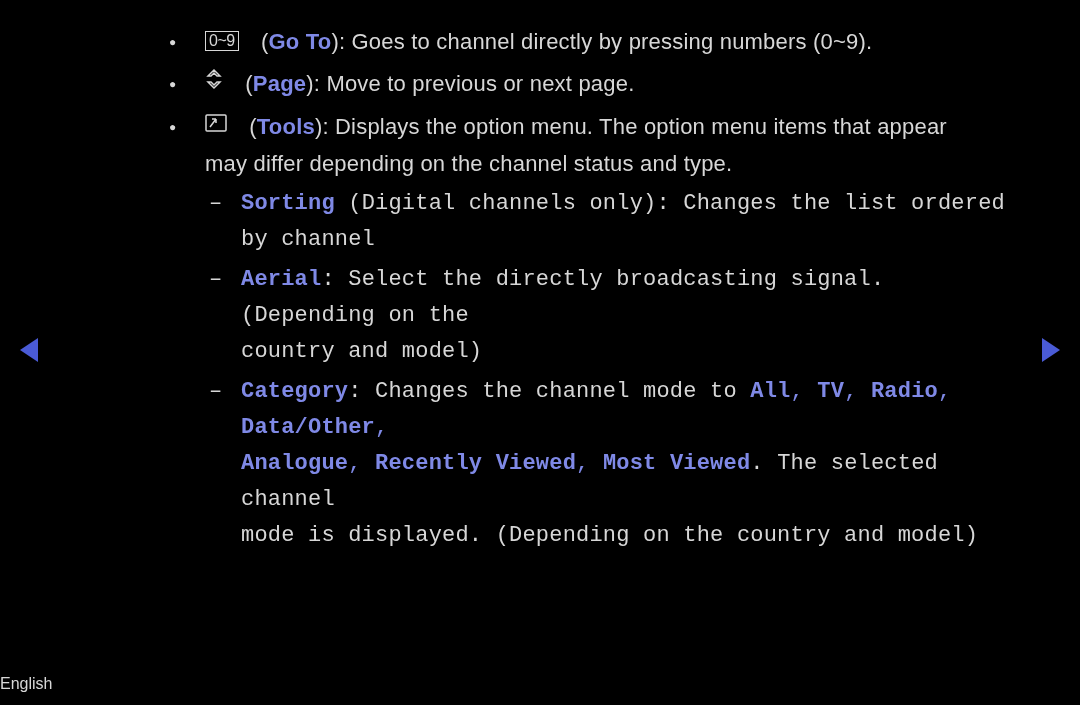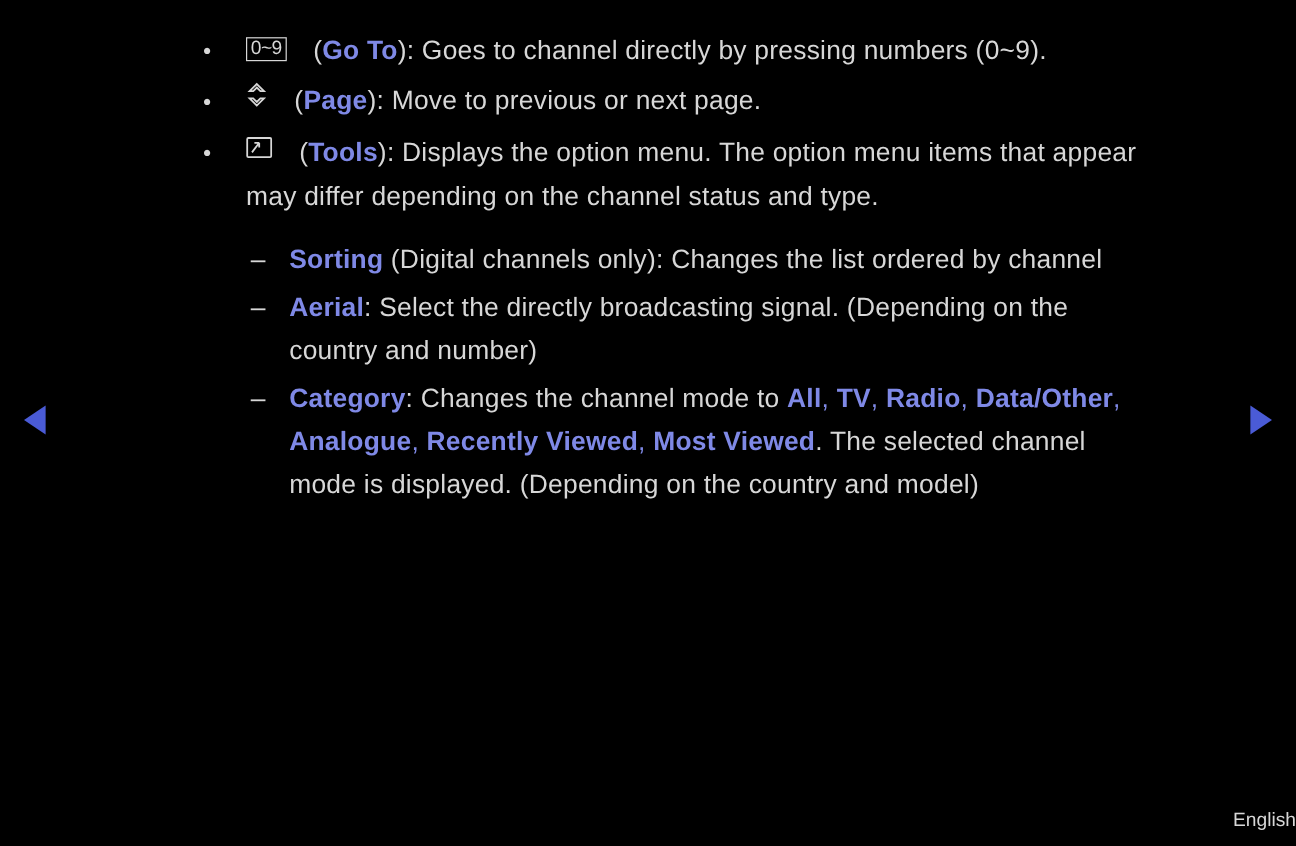--- a/index.html
+++ b/index.html
@@ -2,28 +2,28 @@
 <html><head>
   <meta charset="utf-8">
   <style>
     * { margin: 0; padding: 0; box-sizing: border-box; }
     html, body { width: 1080px; height: 705px; background:#000; color:#d7d7d7; font-family: Arial, Helvetica, sans-serif; overflow:hidden; }
     .page { position:relative; width:100%; height:100%; }
     .content { position:absolute; top:24px; left:165px; width:860px; }
     ul.main { list-style:none; }
     ul.main > li { position:relative; padding-left:40px; margin-bottom:6px; font-size:22px; line-height:36px; letter-spacing:0.2px; }
     ul.main > li::before { content:"●"; position:absolute; left:4px; top:0; font-size:12px; line-height:36px; color:#d7d7d7; }
-    ul.sub { list-style:none; margin-top:16px; }
+    ul.sub { list-style:none; margin-top:4px;font-family:Liberation Mono, monospace; }
     ul.sub > li { position:relative; padding-left:36px; margin-top:4px; font-size:22px; line-height:36px; }
     ul.sub > li::before { content:"–"; position:absolute; left:4px; top:0; font-size:22px; line-height:36px; color:#d7d7d7; }
     .hl { color:#7f89e6; font-weight:bold; }
     .hlp { color:#7f89e6; }
     .picon { display:inline-block; vertical-align:middle; position:relative; top:-2px; margin-right:16px; }
     .numbox { border:1.5px solid #d7d7d7; font-size:16px; line-height:16px; padding:1px 3px; letter-spacing:-0.5px; }
-    .footer { position:absolute; bottom:12px; left:0; width:100%; text-align:right; font-size:16px; color:#d7d7d7; }
+    .footer { position:absolute; bottom:12px; left:0; width:100%; text-align:left; font-size:16px; color:#d7d7d7; }
     .nav-arrow { position:absolute; top:338px; width:0; height:0; cursor:pointer; }
     .nav-left { left:20px; border-top:12px solid transparent; border-bottom:12px solid transparent; border-right:18px solid #4a5bd6; }
     .nav-right { right:20px; border-top:12px solid transparent; border-bottom:12px solid transparent; border-left:18px solid #4a5bd6; }
   </style>
 </head>
 <body>
 <div class="page">
 
   <div class="nav-arrow nav-left"></div>
   <div class="nav-arrow nav-right"></div>
@@ -55,21 +55,21 @@
         </span>
         (<span class="hl">Tools</span><span>): Displays the option menu. The option menu items that appear</span><br>
         <span>may differ depending on the channel status and type.</span>
 
         <ul class="sub">
           <li>
             <span class="hl">Sorting</span><span> (Digital channels only): Changes the list ordered by channel</span><br>
           </li>
           <li>
             <span class="hl">Aerial</span><span>: Select the directly broadcasting signal. (Depending on the</span><br>
-            <span>country and number)</span>
+            <span>country and model)</span>
           </li>
           <li>
             <span class="hl">Category</span><span>: Changes the channel mode to </span><span class="hl">All</span><span class="hlp">, </span><span class="hl">TV</span><span class="hlp">, </span><span class="hl">Radio</span><span class="hlp">, </span><span class="hl">Data/Other</span><span class="hlp">, </span><br>
             <span class="hl">Analogue</span><span class="hlp">, </span><span class="hl">Recently Viewed</span><span class="hlp">, </span><span class="hl">Most Viewed</span><span>. The selected channel</span><br>
             <span>mode is displayed. (Depending on the country and model)</span>
           </li>
         </ul>
       </li>
 
     </ul>

